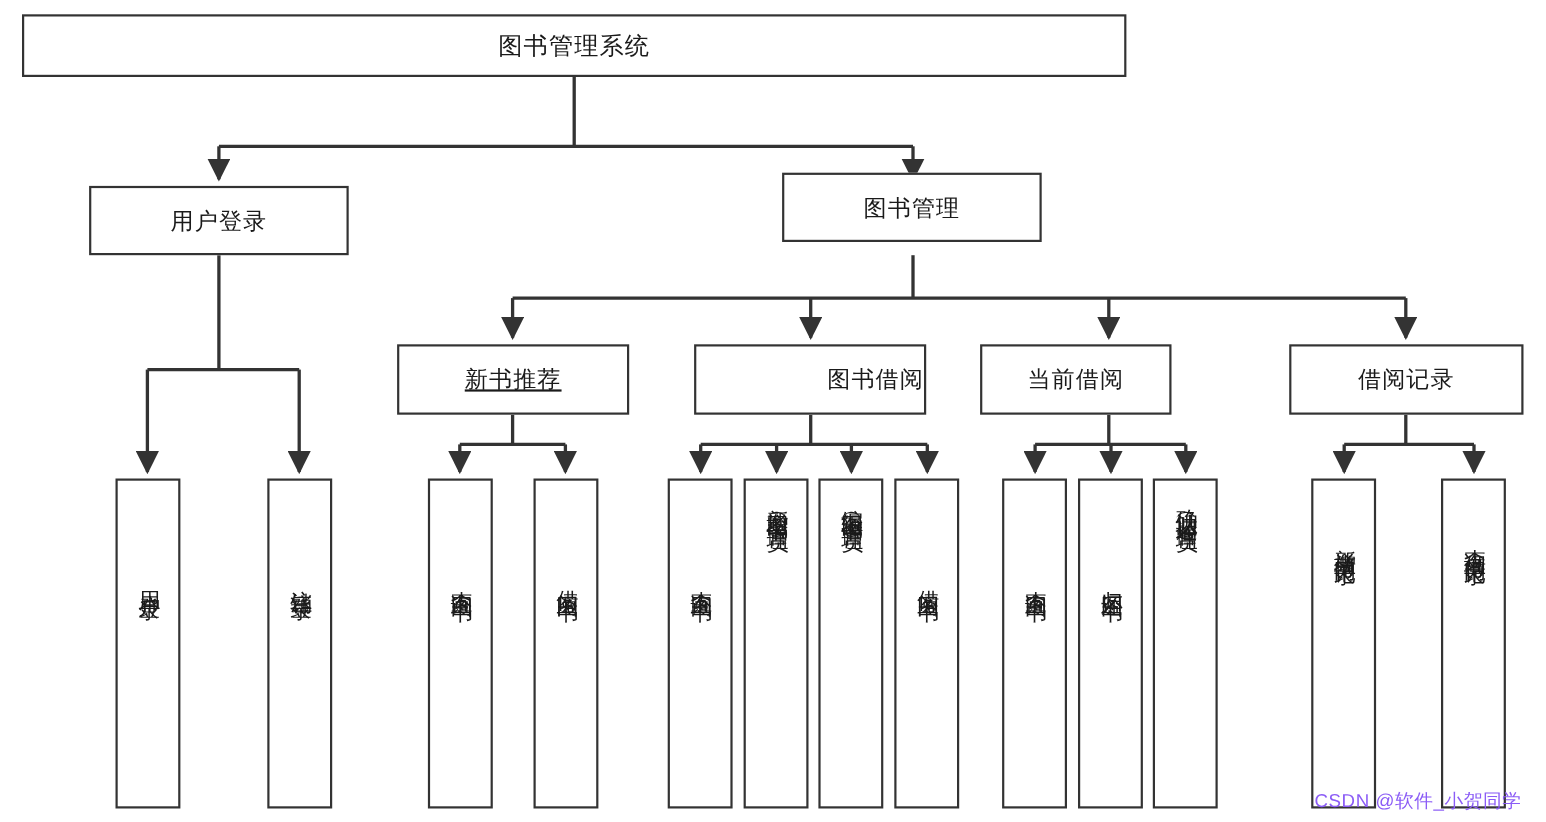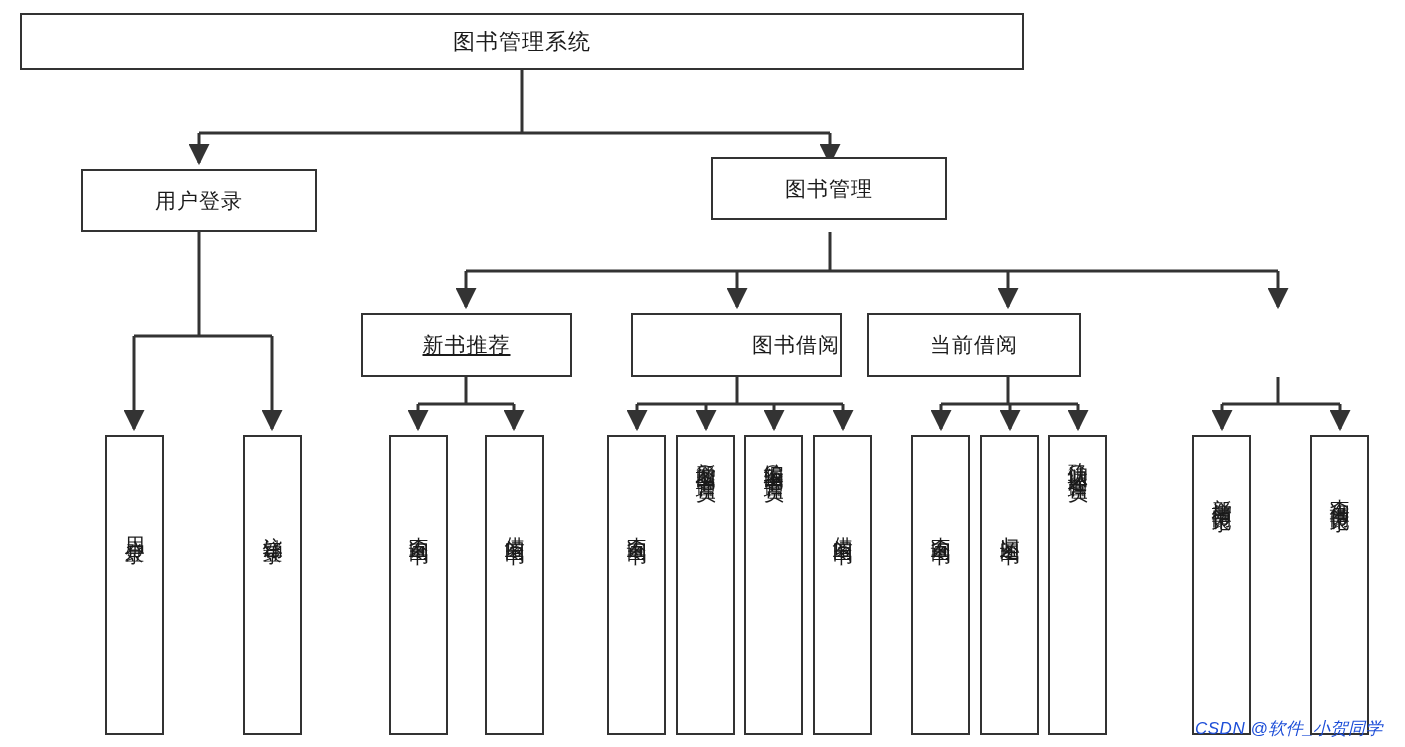--- a/index.html
+++ b/index.html
@@ -57,25 +57,24 @@
     text-align: start;
   }
   .node.root {
     font-size: 22px;
   }
   #watermark {
     position: absolute;
     left: 1195px;
     top: 717px;
     font-size: 17px;
-    color: #1d4ed8;
+    color: #8b5cf6;
     white-space: nowrap;
     letter-spacing: 0.5px;
     pointer-events: none;
-    font-style: italic;
   }
 </style>
 </head>
 <body>
 
 <div id="canvas">
 
   <svg id="edges" viewBox="0 0 1405 747" xmlns="http://www.w3.org/2000/svg">
     <defs>
       <marker id="arrow" viewBox="0 0 10 10" refX="9" refY="5" markerWidth="7" markerHeight="7" orient="auto-start-reverse">
@@ -136,22 +135,25 @@
   <div class="node h" style="left:711px; top:157px; width:236px; height:63px;">
     <span>图书管理</span>
   </div>
 
   <div class="node h" style="left:361px; top:313px; width:211px; height:64px;text-decoration:underline;">
     <span>新书推荐</span>
   </div>
   <div class="node h" style="left:631px; top:313px; width:211px; height:64px;justify-content:flex-end;">
     <span>图书借阅</span>
   </div>
-  <div class="node h" style="left:867px; top:313px; width:214px; height:64px;">
+  <div class="node h" style="left:891px; top:313px; width:174px; height:64px;">
     <span>当前借阅</span>
+  </div>
+  <div class="node h" style="left:1172px; top:313px; width:213px; height:64px;">
+    <span>借阅记录</span>
   </div>
 
   <div class="node v" style="left:105px; top:435px; width:59px; height:300px; padding-top:84px;">
     <span class="vlabel">用户登录</span>
   </div>
   <div class="node v" style="left:243px; top:435px; width:59px; height:300px; padding-top:84px;">
     <span class="vlabel">注销登录</span>
   </div>
 
   <div class="node v" style="left:389px; top:435px; width:59px; height:300px; padding-top:84px;">

